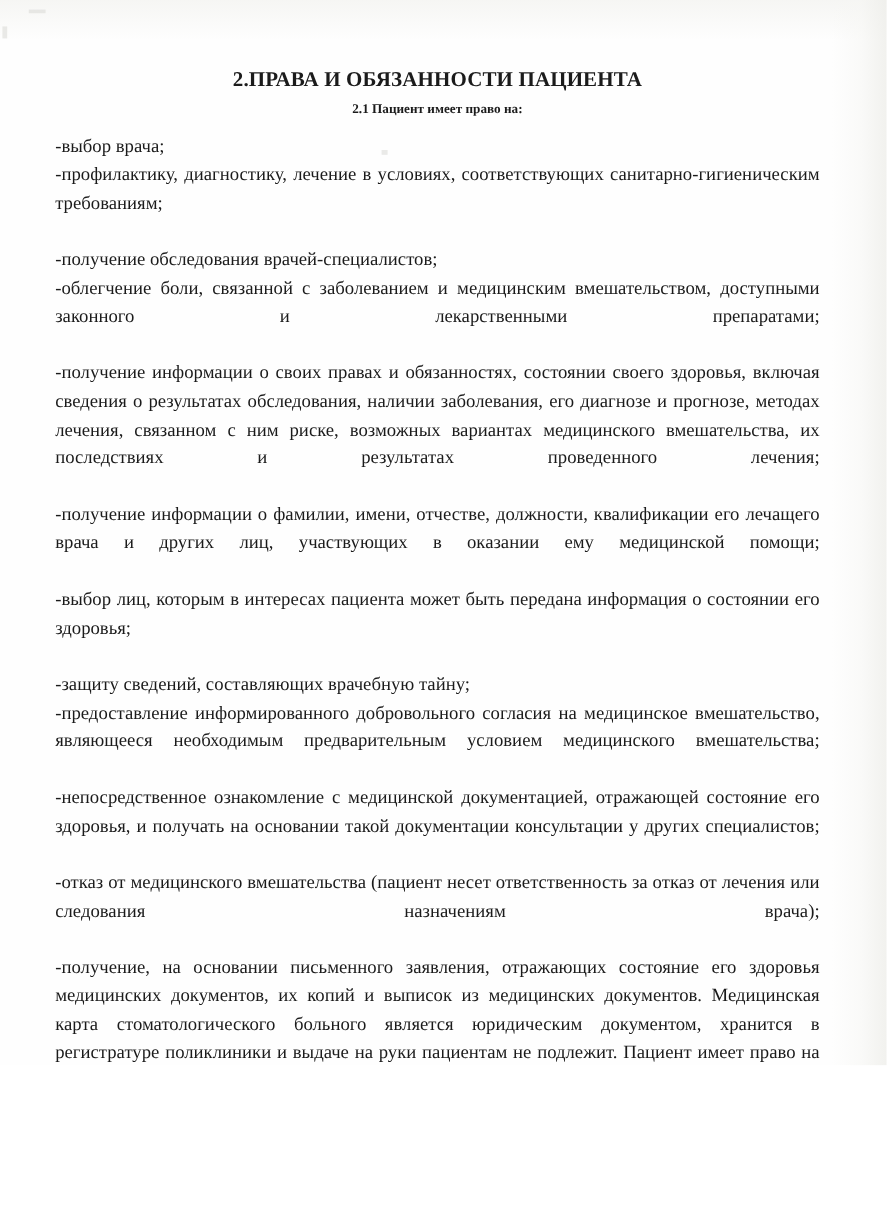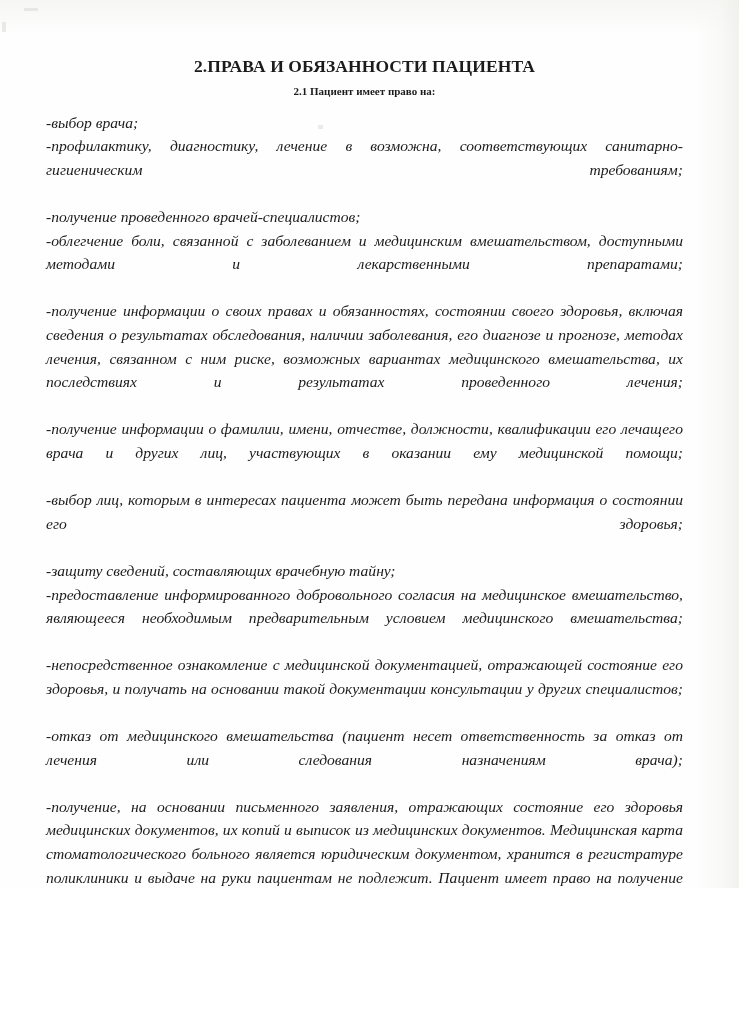--- a/index.html
+++ b/index.html
@@ -71,21 +71,20 @@
     line-height: 1.25;
   }
 
   p.para {
     font-size: 15.6px;
     line-height: 23.6px;
     margin: 0;
     text-align: justify;
     text-justify: inter-word;
     hyphens: manual;
-    font-style: italic;
   }
   
   p.para::after {
     content: "";
     display: inline-block;
     width: 100%;
   }
   p.para.no-stretch::after { display: none; }
 </style>
 </head>
@@ -101,23 +100,23 @@
   <div class="scan-speck" style="left:330px; top:1005px; width:24px; height:4px;"></div>
   <div class="scan-speck" style="left:28px; top:1008px; width:30px; height:6px; opacity:.35;"></div>
 
   <div class="content">
 
     <h1 class="doc-title">2.ПРАВА И ОБЯЗАННОСТИ ПАЦИЕНТА</h1>
 
     <h2 class="doc-subtitle">2.1 Пациент имеет право на:</h2>
 
     <p class="para no-stretch">-выбор врача;</p>
-    <p class="para">-профилактику, диагностику, лечение в возможна, соответствующих санитарно-гигиеническим требованиям;</p>
-    <p class="para no-stretch">-получение проведенного врачей-специалистов;</p>
-    <p class="para">-облегчение боли, связанной с заболеванием и медицинским вмешательством, доступными методами и лекарственными препаратами;</p>
+    <p class="para">-профилактику, диагностику, лечение в условиях, соответствующих санитарно-гигиеническим требованиям;</p>
+    <p class="para no-stretch">-получение обследования врачей-специалистов;</p>
+    <p class="para">-облегчение боли, связанной с заболеванием и медицинским вмешательством, доступными законного и лекарственными препаратами;</p>
     <p class="para">-получение информации о своих правах и обязанностях, состоянии своего здоровья, включая сведения о результатах обследования, наличии заболевания, его диагнозе и прогнозе, методах лечения, связанном с ним риске, возможных вариантах медицинского вмешательства, их последствиях и результатах проведенного лечения;</p>
     <p class="para">-получение информации о фамилии, имени, отчестве, должности, квалификации его лечащего врача и других лиц, участвующих в оказании ему медицинской помощи;</p>
     <p class="para">-выбор лиц, которым в интересах пациента может быть передана информация о состоянии его здоровья;</p>
     <p class="para no-stretch">-защиту сведений, составляющих врачебную тайну;</p>
     <p class="para">-предоставление информированного добровольного согласия на медицинское вмешательство, являющееся необходимым предварительным условием медицинского вмешательства;</p>
     <p class="para">-непосредственное ознакомление с медицинской документацией, отражающей состояние его здоровья, и получать на основании такой документации консультации у других специалистов;</p>
     <p class="para">-отказ от медицинского вмешательства (пациент несет ответственность за отказ от лечения или следования назначениям врача);</p>
     <p class="para">-получение, на основании письменного заявления, отражающих состояние его здоровья медицинских документов, их копий и выписок из медицинских документов. Медицинская карта стоматологического больного является юридическим документом, хранится в регистратуре поликлиники и выдаче на руки пациентам не подлежит. Пациент имеет право на получение копии амбулаторной карты и данных всех консультативных, диагностических исследований. Выдача медицинской карты на руки пациенту возможна только с разрешения и на усмотрение главного врача АУЗ РСП и только лично тому человеку, чье имя указано на карте. Предоставление сведений, составляющих врачебную тайну, в том числе медицинской карты амбулаторного больного, без согласия гражданина или его законного представителя допускается в соответствии с п.4.ФЗ от 21.11.2011 №323-ФЗ, в иных случаях указанные сведения предоставляются при наличии доверенности, либо при заполнении бланка «Согласия пациента на передачу его персональных данных» лично в присутствии представителя медицинской организации.</p>
 
   </div>

